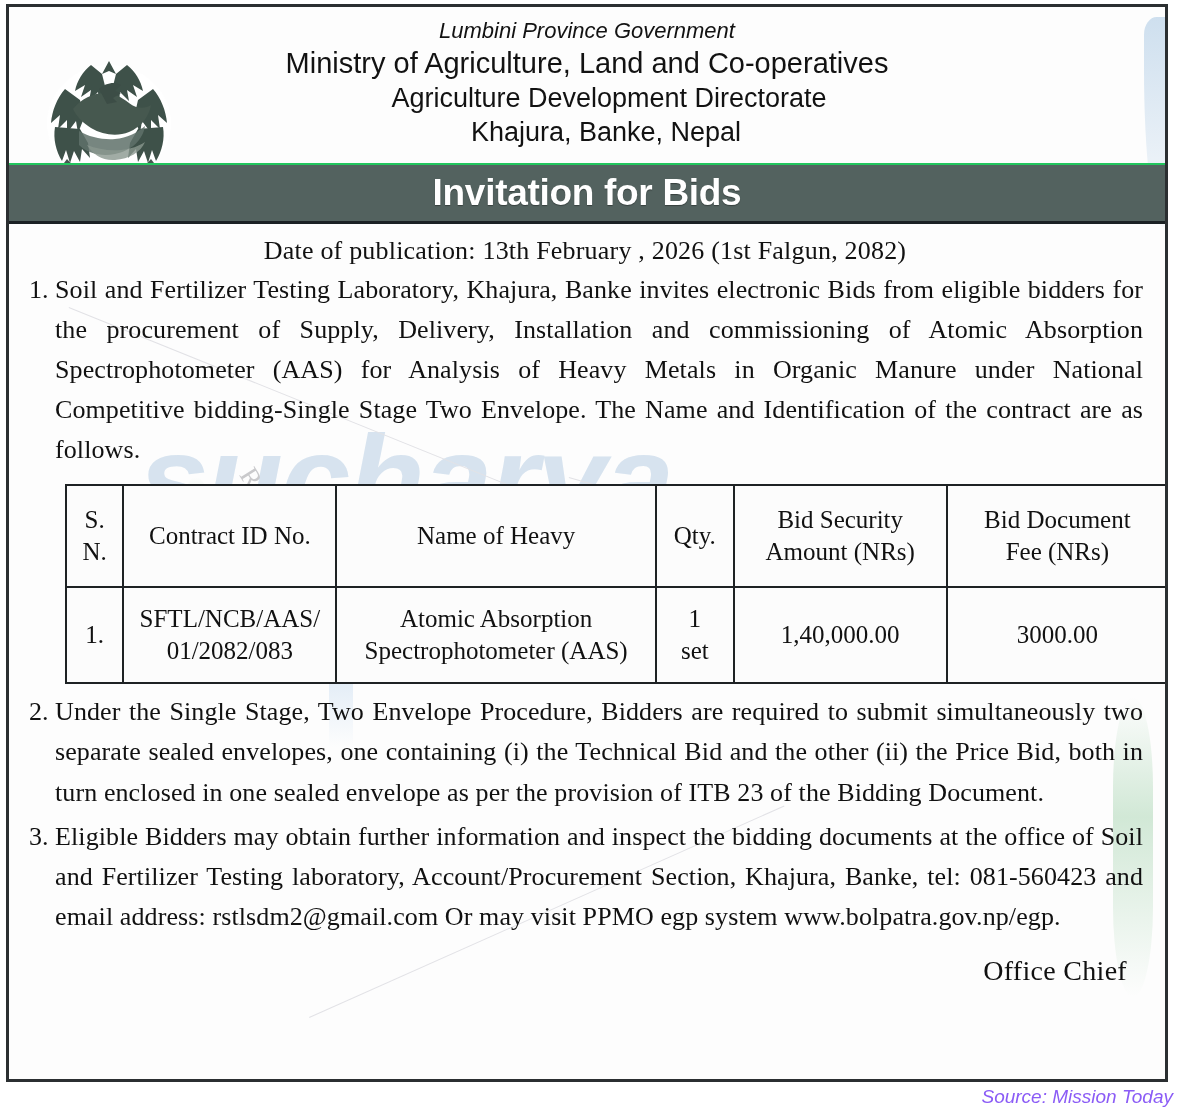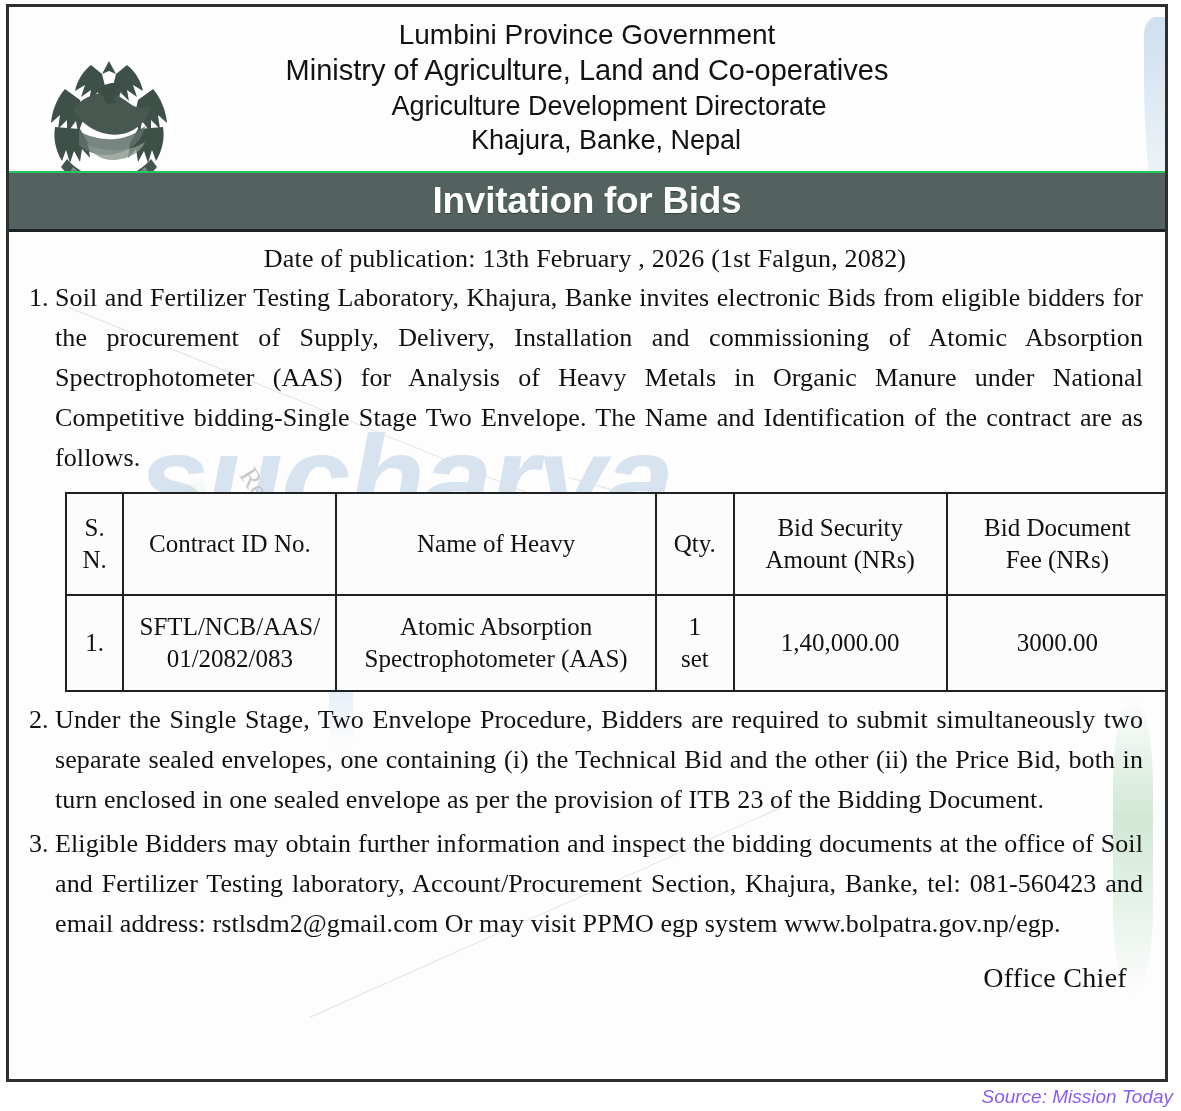--- a/index.html
+++ b/index.html
@@ -108,21 +108,21 @@
     top: 38px;
     width: 140px;
     height: 150px;
   }
   .hline {
     font-family: "Liberation Sans", sans-serif;
     color: #121212;
     line-height: 1.26;
     white-space: nowrap;
   }
-  .h1 { font-size: 28px; }
+  .h1 { font-size: 22px; font-style: italic; }
   .h2 { font-size: 29px; }
   .h3 { font-size: 27px; margin-left: 44px; }
   .h4 { font-size: 35px; font-weight: 700; letter-spacing: .1px; }
   .h5 { font-size: 27px; padding-left: 38px; }
 
   
   .banner {
     position: relative;
     margin: 8px 0 0 0;
     height: 56px;

